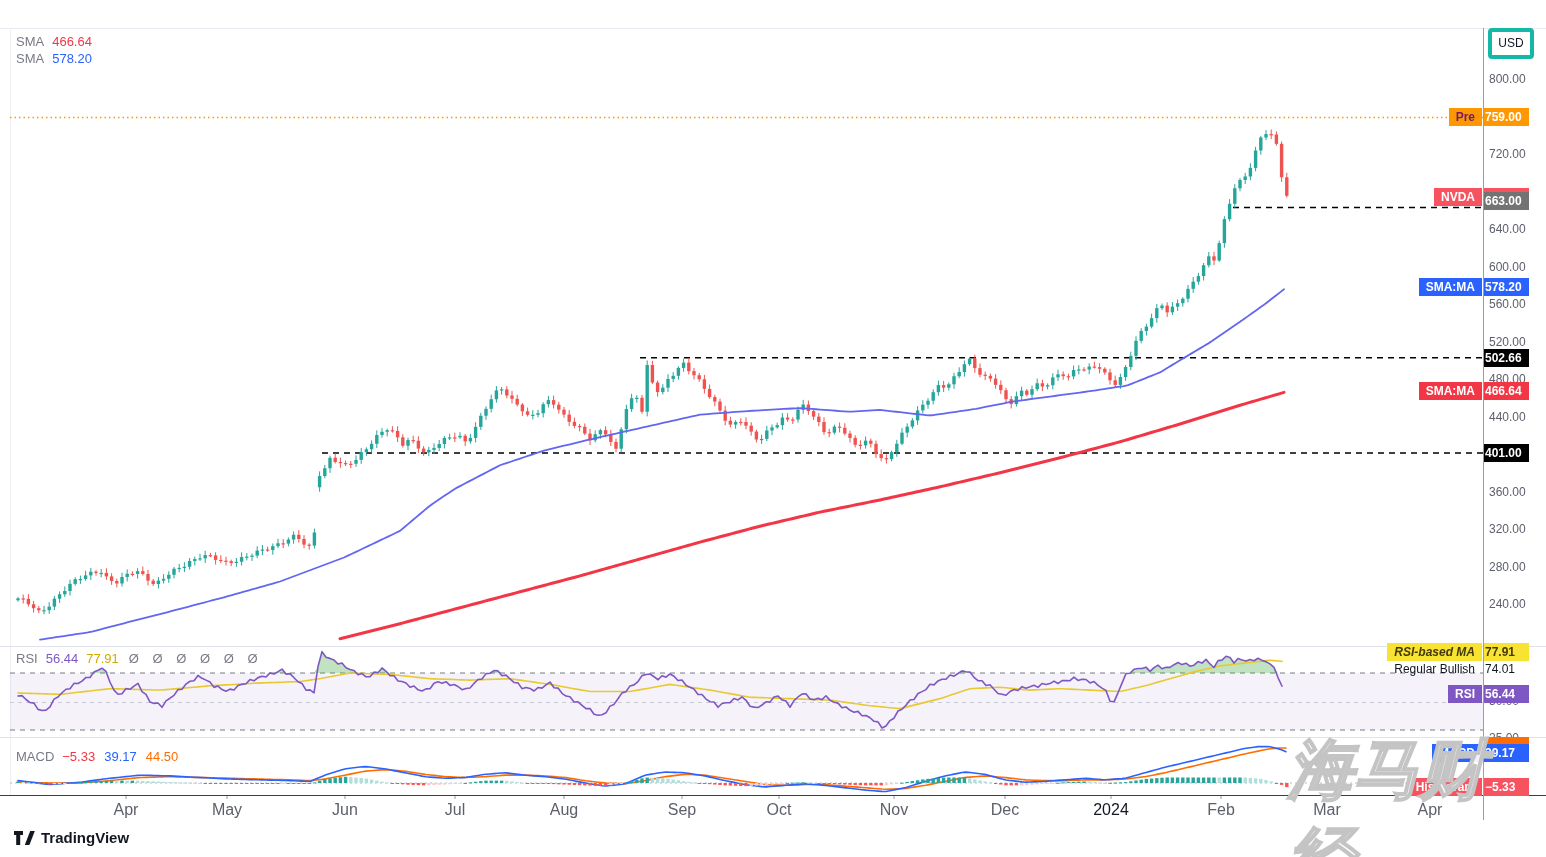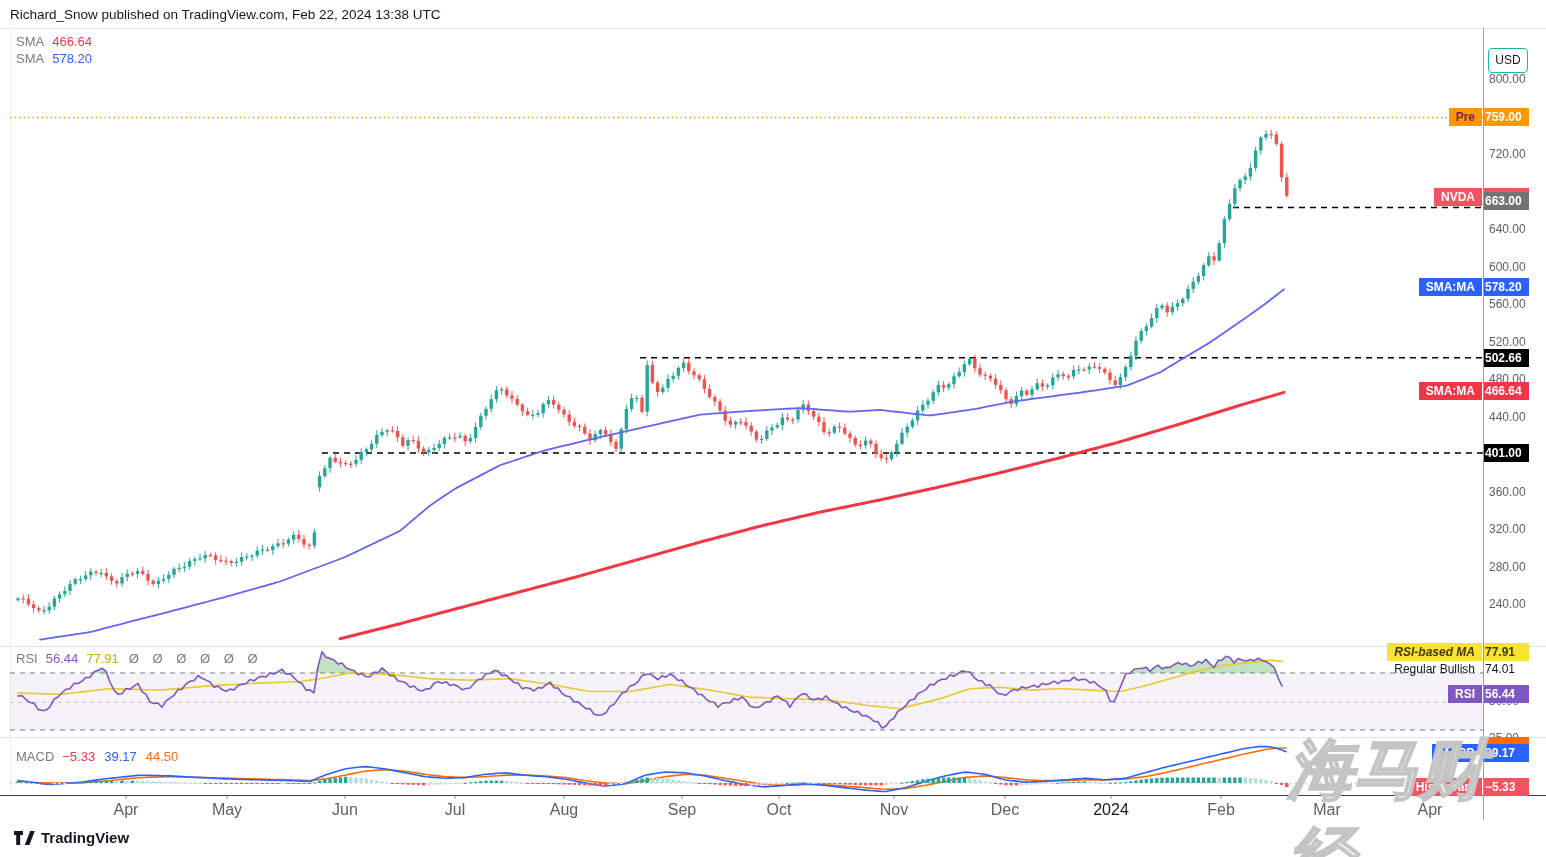--- a/index.html
+++ b/index.html
@@ -10,21 +10,21 @@
   .hdr{left:10px;top:7px;font-size:13.5px;color:#131722;}
   .legend{left:16px;font-size:13px;}
   .legend .lab{color:#787b86;margin-right:8px;}
   .legend .v-red{color:#f23645;}
   .legend .v-blue{color:#2962ff;}
   .legend .v-purple{color:#7e57c2;margin-right:8px;}
   .legend .v-yellow{color:#d1ab00;margin-right:10px;}
   .legend .v-orange{color:#ff6d00;}
   .legend .zeros{color:#787b86;letter-spacing:5px;}
   .legend .gap{margin-right:9px;}
-  .usd-btn{left:1488px;top:48px;width:38px;height:23px;border:1px solid #14b8a6;border-radius:4px;
+  .usd-btn{left:1488px;top:28px;width:38px;height:23px;border:4px solid #14b8a6;border-radius:4px;
            background:#fff;font-size:12px;line-height:23px;text-align:center;color:#131722;z-index:4;}
   .ptick{position:absolute;left:1489px;width:56px;font-size:12px;color:#5d606b;z-index:2;}
   .mtick{position:absolute;font-size:16px;color:#5d606b;z-index:2;transform:translateX(-50%);top:801px;}
   .mtick.strong{color:#131722;}
   .tagv{position:absolute;left:1484px;width:44px;height:18px;line-height:18px;font-size:12px;
         padding-left:1px;font-weight:600;z-index:4;}
   .tagl{position:absolute;right:64px;height:18px;line-height:18px;font-size:12px;padding:0 7px;
         font-weight:600;z-index:4;}
   .plain{background:transparent !important;color:#131722 !important;font-weight:400 !important;}
   .footer-brand{left:14px;top:829px;display:flex;align-items:center;gap:6px;font-size:15px;
@@ -34,21 +34,20 @@
          font-family:"DejaVu Sans",sans-serif;}
   .wm-url{position:absolute;left:1297px;top:808px;z-index:9;font-size:37px;font-weight:700;font-style:italic;
           color:#6c86e8;letter-spacing:5px;pointer-events:none;
           text-shadow:2px 2px 0 #fff,-2px 2px 0 #fff,2px -2px 0 #fff,-2px -2px 0 #fff,0 3px 0 #fff;}
 </style>
 </head>
 <body>
 
 <div id="app">
 
-  <div class="ov hdr">Richard_Snow published on TradingView.com, Feb 22, 2024 13:38 UTC</div>
 
   <svg id="chart-svg" width="1546" height="857" viewBox="0 0 1546 857">
       <g>
         <line x1="0" y1="28.5" x2="1546" y2="28.5" stroke="#e8eaef" stroke-width="1"></line>
         <line x1="10.5" y1="28" x2="10.5" y2="795" stroke="#eef0f4" stroke-width="1"></line>
         <line x1="0" y1="646.5" x2="1546" y2="646.5" stroke="#e0e3eb" stroke-width="1"></line>
         <line x1="0" y1="737.5" x2="1546" y2="737.5" stroke="#e0e3eb" stroke-width="1"></line>
         <line x1="0" y1="795.5" x2="1546" y2="795.5" stroke="#3a3e4a" stroke-width="1"></line>
         <line x1="1483.5" y1="28" x2="1483.5" y2="820" stroke="#9b9eaa" stroke-width="1"></line>
       </g>

